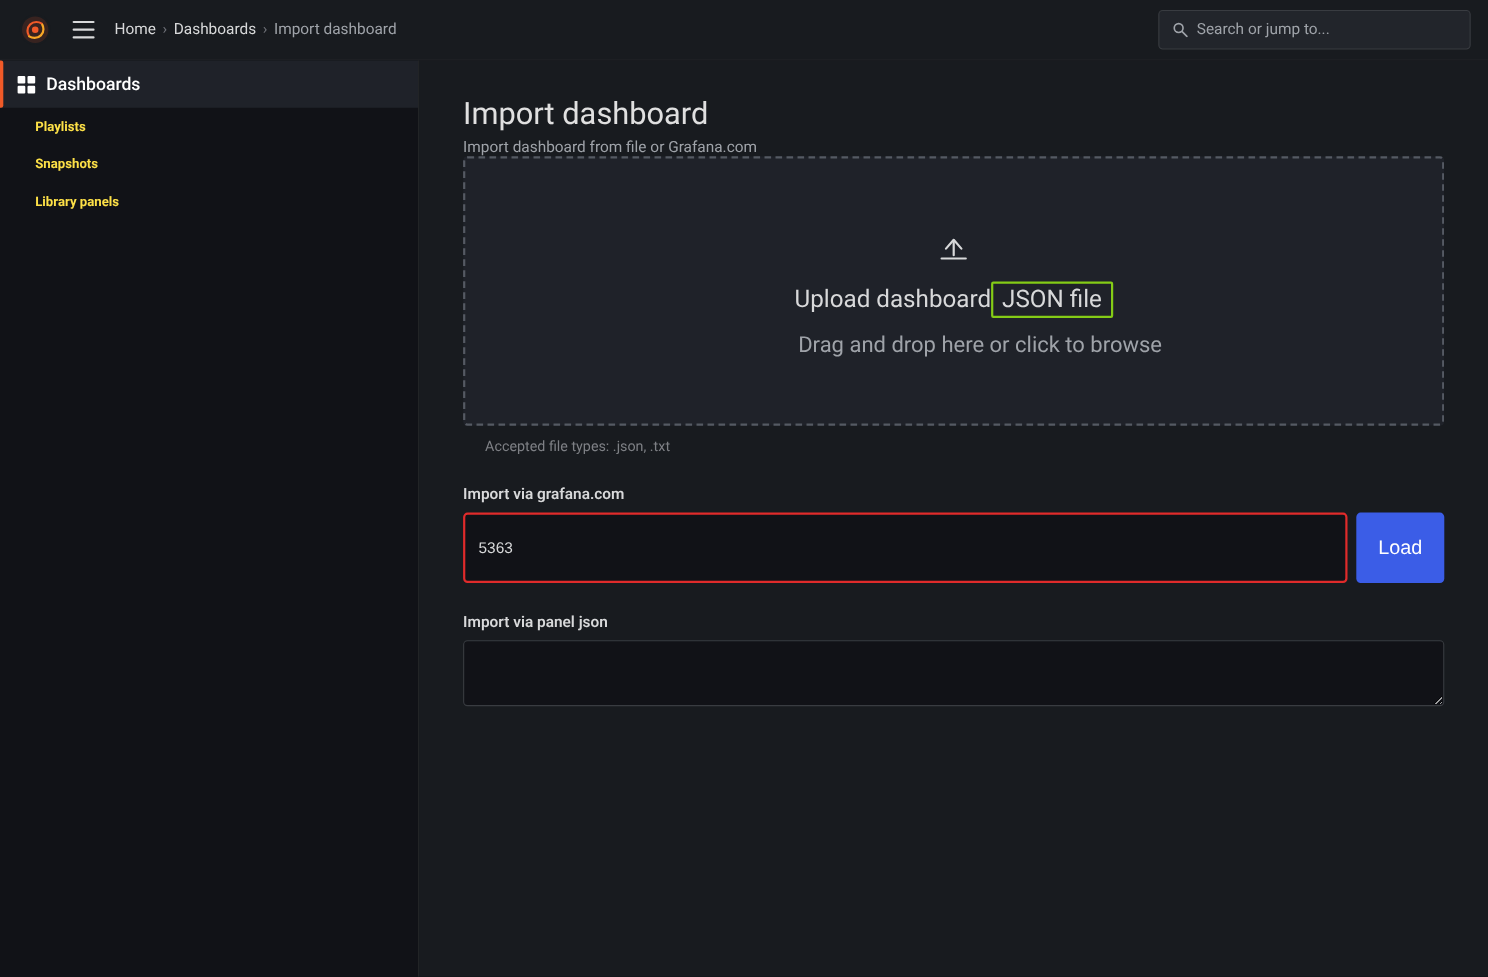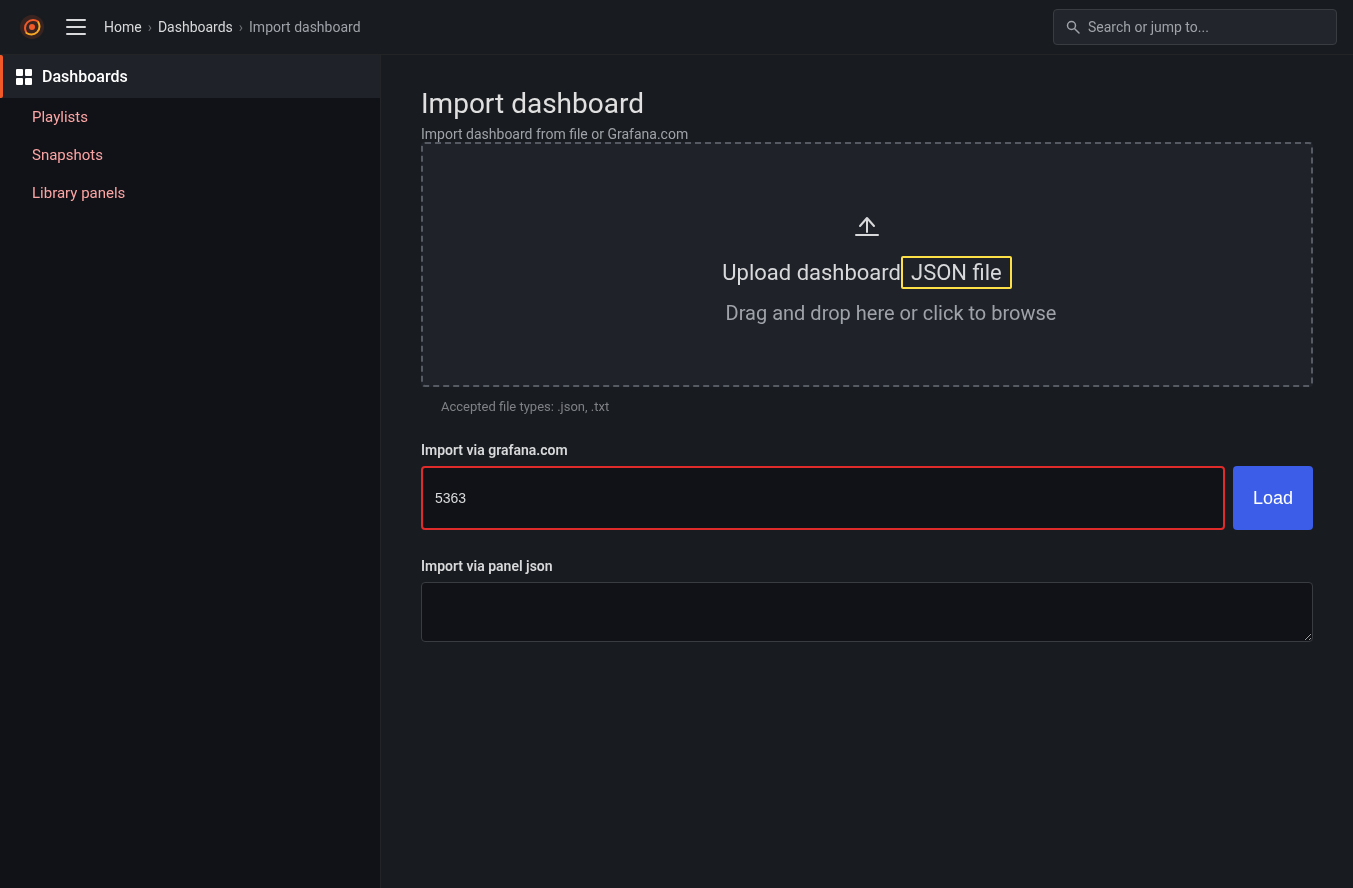--- a/index.html
+++ b/index.html
@@ -129,22 +129,23 @@
     .dashboards-icon span {
       background: #d8d9da;
       border-radius: 1px;
     }
     .sidebar-nav-item.active .dashboards-icon span {
       background: #fff;
     }
     .sidebar-link {
       padding: 10px 16px 10px 32px;
       cursor: pointer;
-      font-size: 15px;
-      color: #fca5a5;
+      font-size: 12px;
+      color: #fde047;
+      font-weight: bold;
     }
 
     
     .main {
       flex: 1;
       padding: 32px 40px;
       background: #181b1f;
       border-left: 1px solid #222426;
     }
     .page-title {
@@ -174,21 +175,21 @@
     }
     .upload-text {
       font-size: 22px;
       color: #d8d9da;
       display: flex;
       align-items: center;
       gap: 0;
     }
     .upload-text-json {
       background: transparent;
-      border: 2px solid #fde047;
+      border: 2px solid #84cc16;
       color: #d8d9da;
       padding: 2px 8px;
       border-radius: 2px;
     }
     .upload-subtext {
       font-size: 20px;
       color: #9fa3a9;
       margin-left: 48px;
     }
     .accepted-types {

